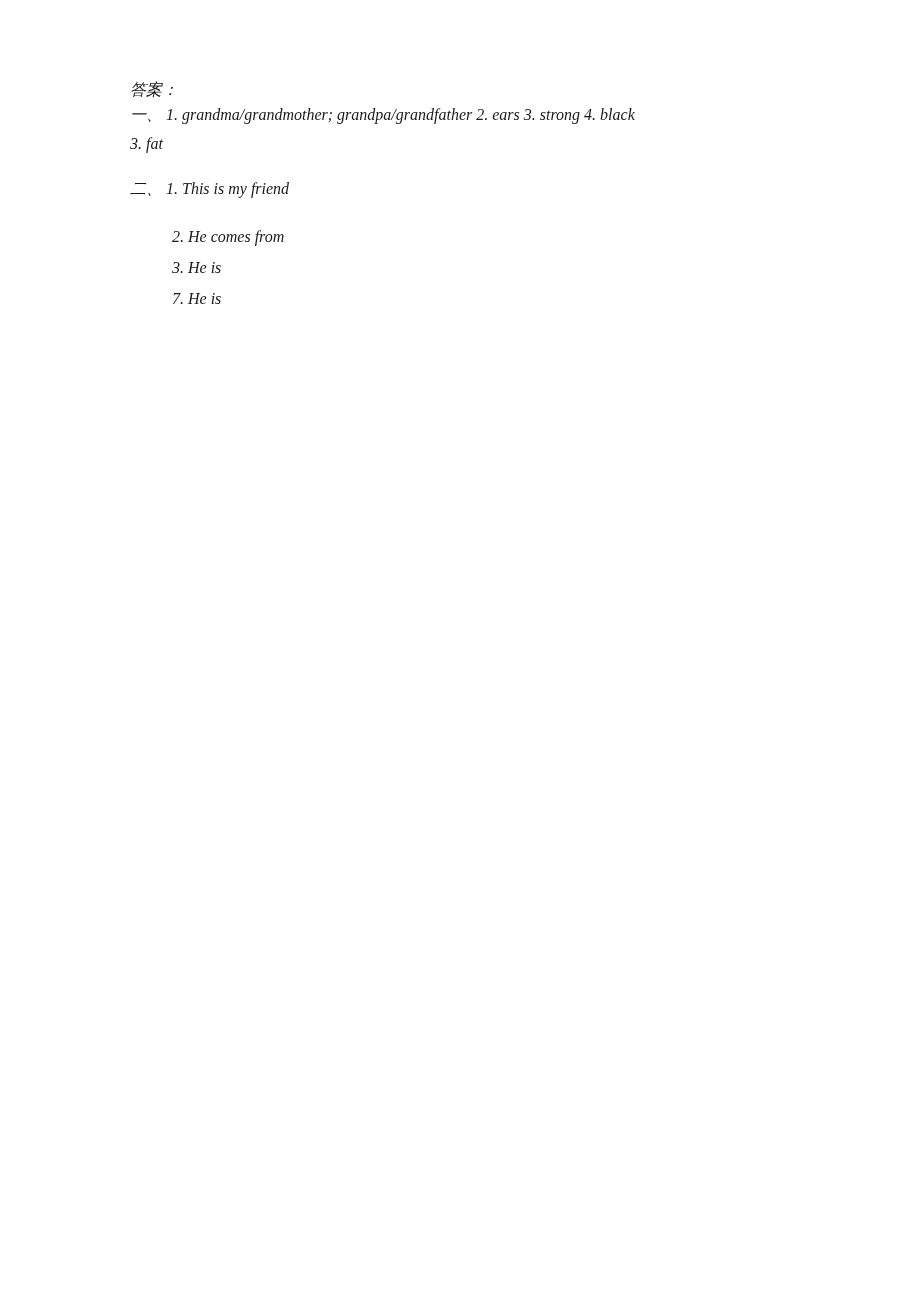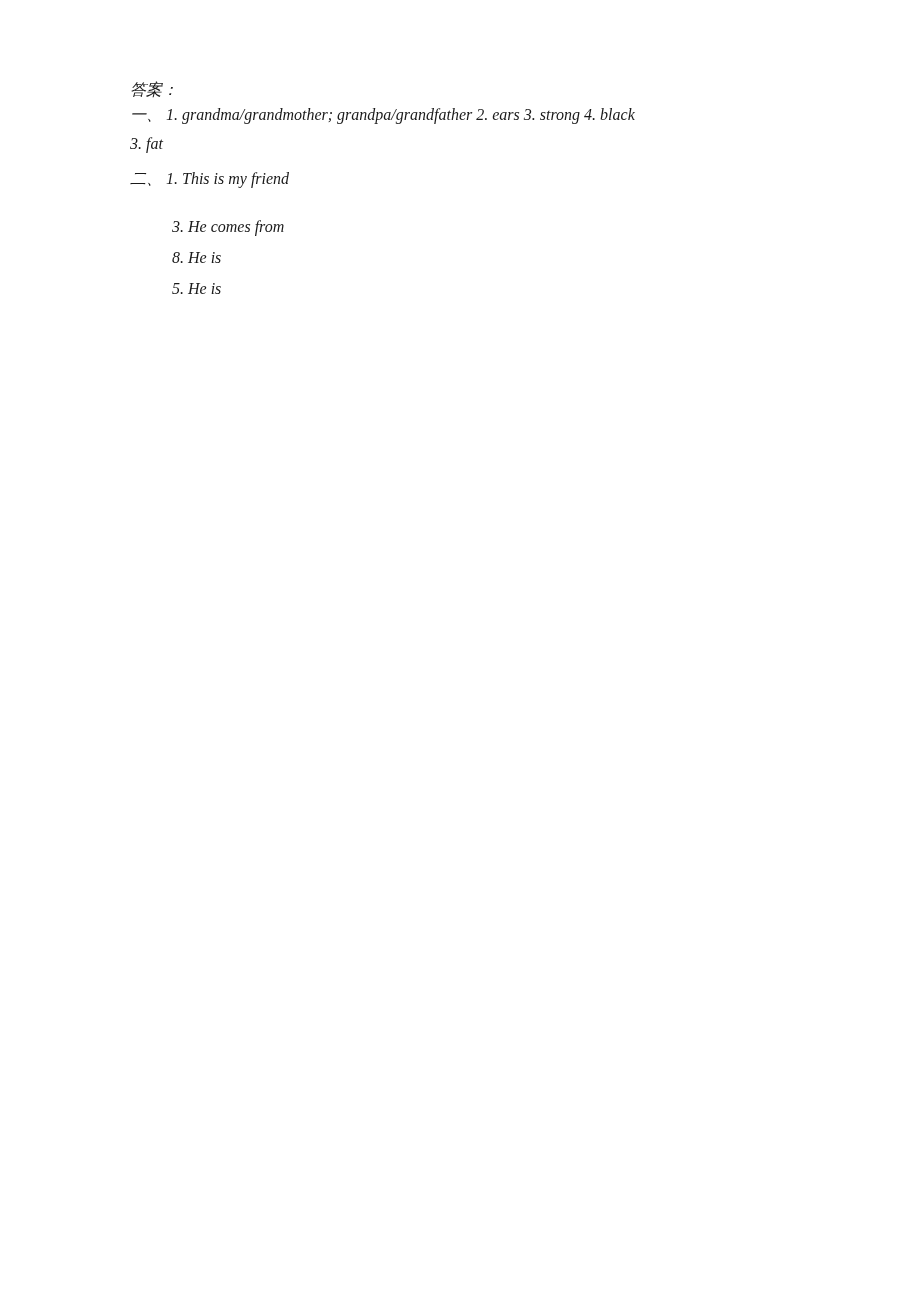--- a/index.html
+++ b/index.html
@@ -13,21 +13,21 @@
       width: 920px;
       min-height: 1302px;
       background-color: #ffffff;
       font-family: "SimSun", "宋体", serif;
       font-size: 16px;
       color: #1a1a1a;
       padding: 80px 130px;
     }
 
     .section-one {
-      margin-bottom: 6px;
+      margin-bottom: 16px;
       line-height: 1.8;
     }
 
     .section-two {
       margin-top: 4px;
     }
 
     .section-two-header {
       margin-bottom: 20px;
       line-height: 1.8;
@@ -56,22 +56,22 @@
   <span>3. fat</span>
 </div>
 
 <div class="section-two">
   <div class="section-two-header">
     <span>二、</span>
     <span>1. This is my friend</span>
   </div>
   <div class="section-two-items">
     <div class="item">
-      <span>3. He comes from</span>
+      <span>2. He comes from</span>
     </div>
     <div class="item">
-      <span>8. He is</span>
+      <span>3. He is</span>
     </div>
     <div class="item">
-      <span>5. He is</span>
+      <span>7. He is</span>
     </div>
   </div>
 </div>
 
 </body></html>

